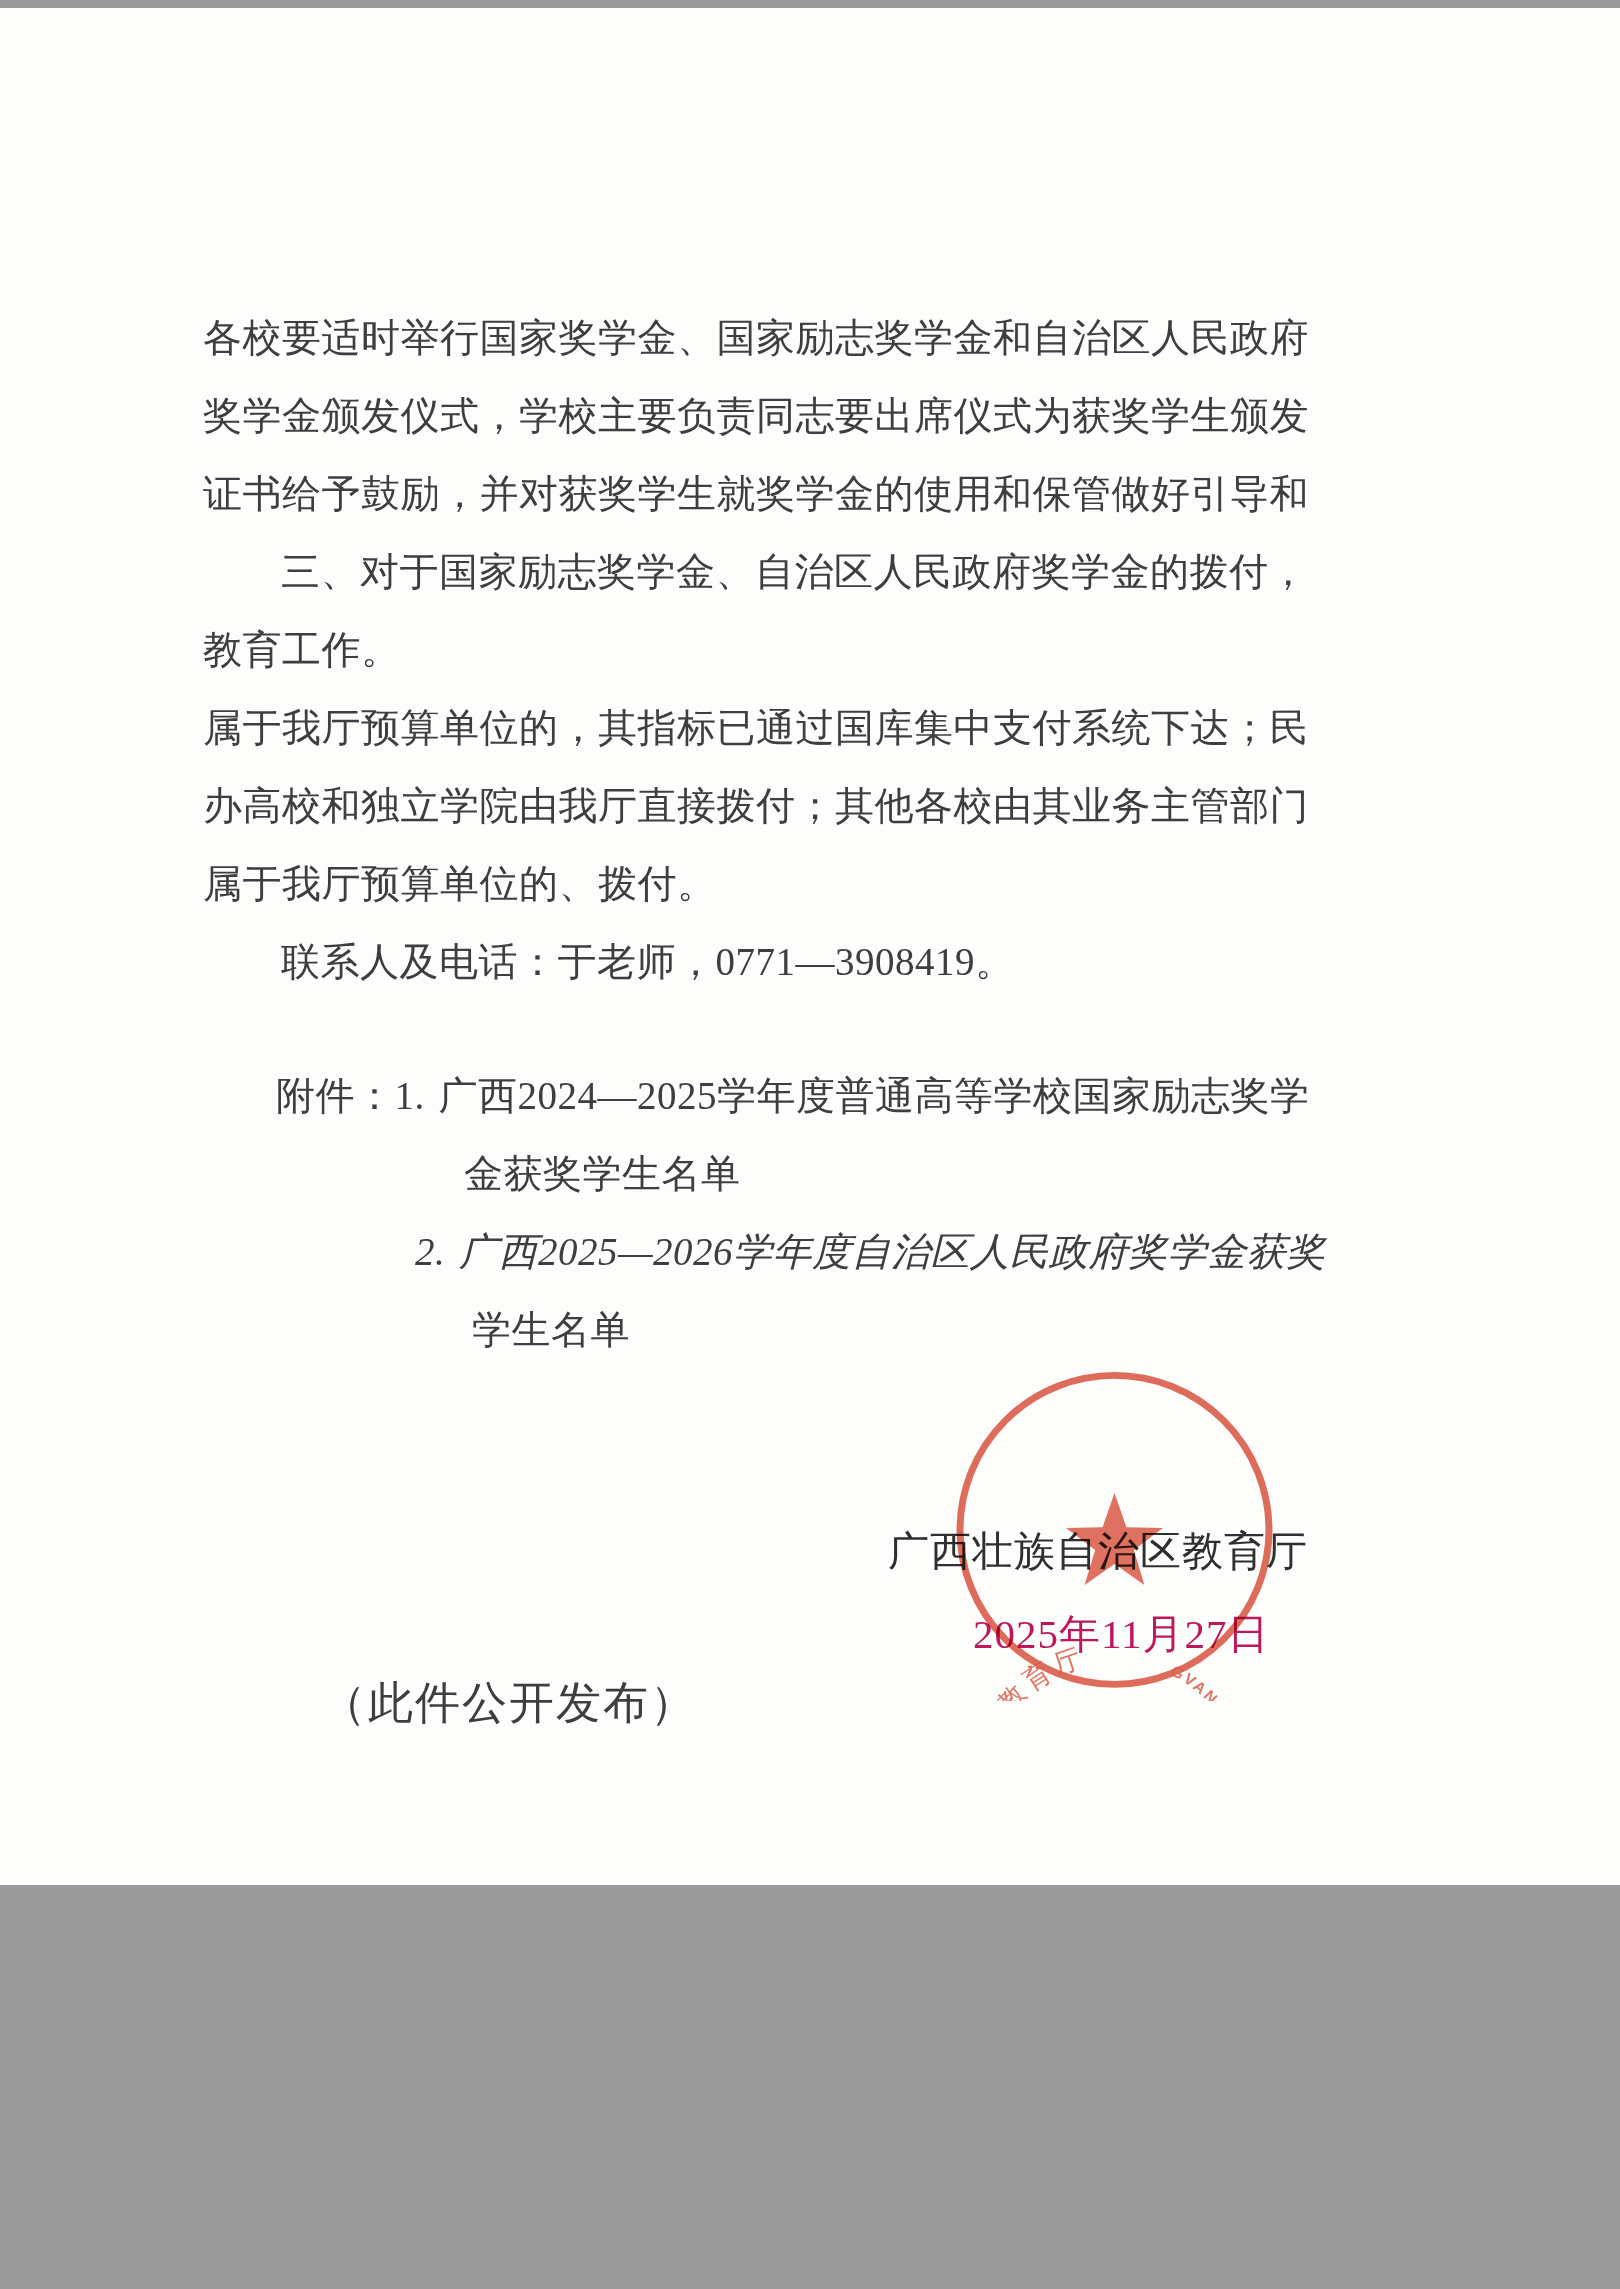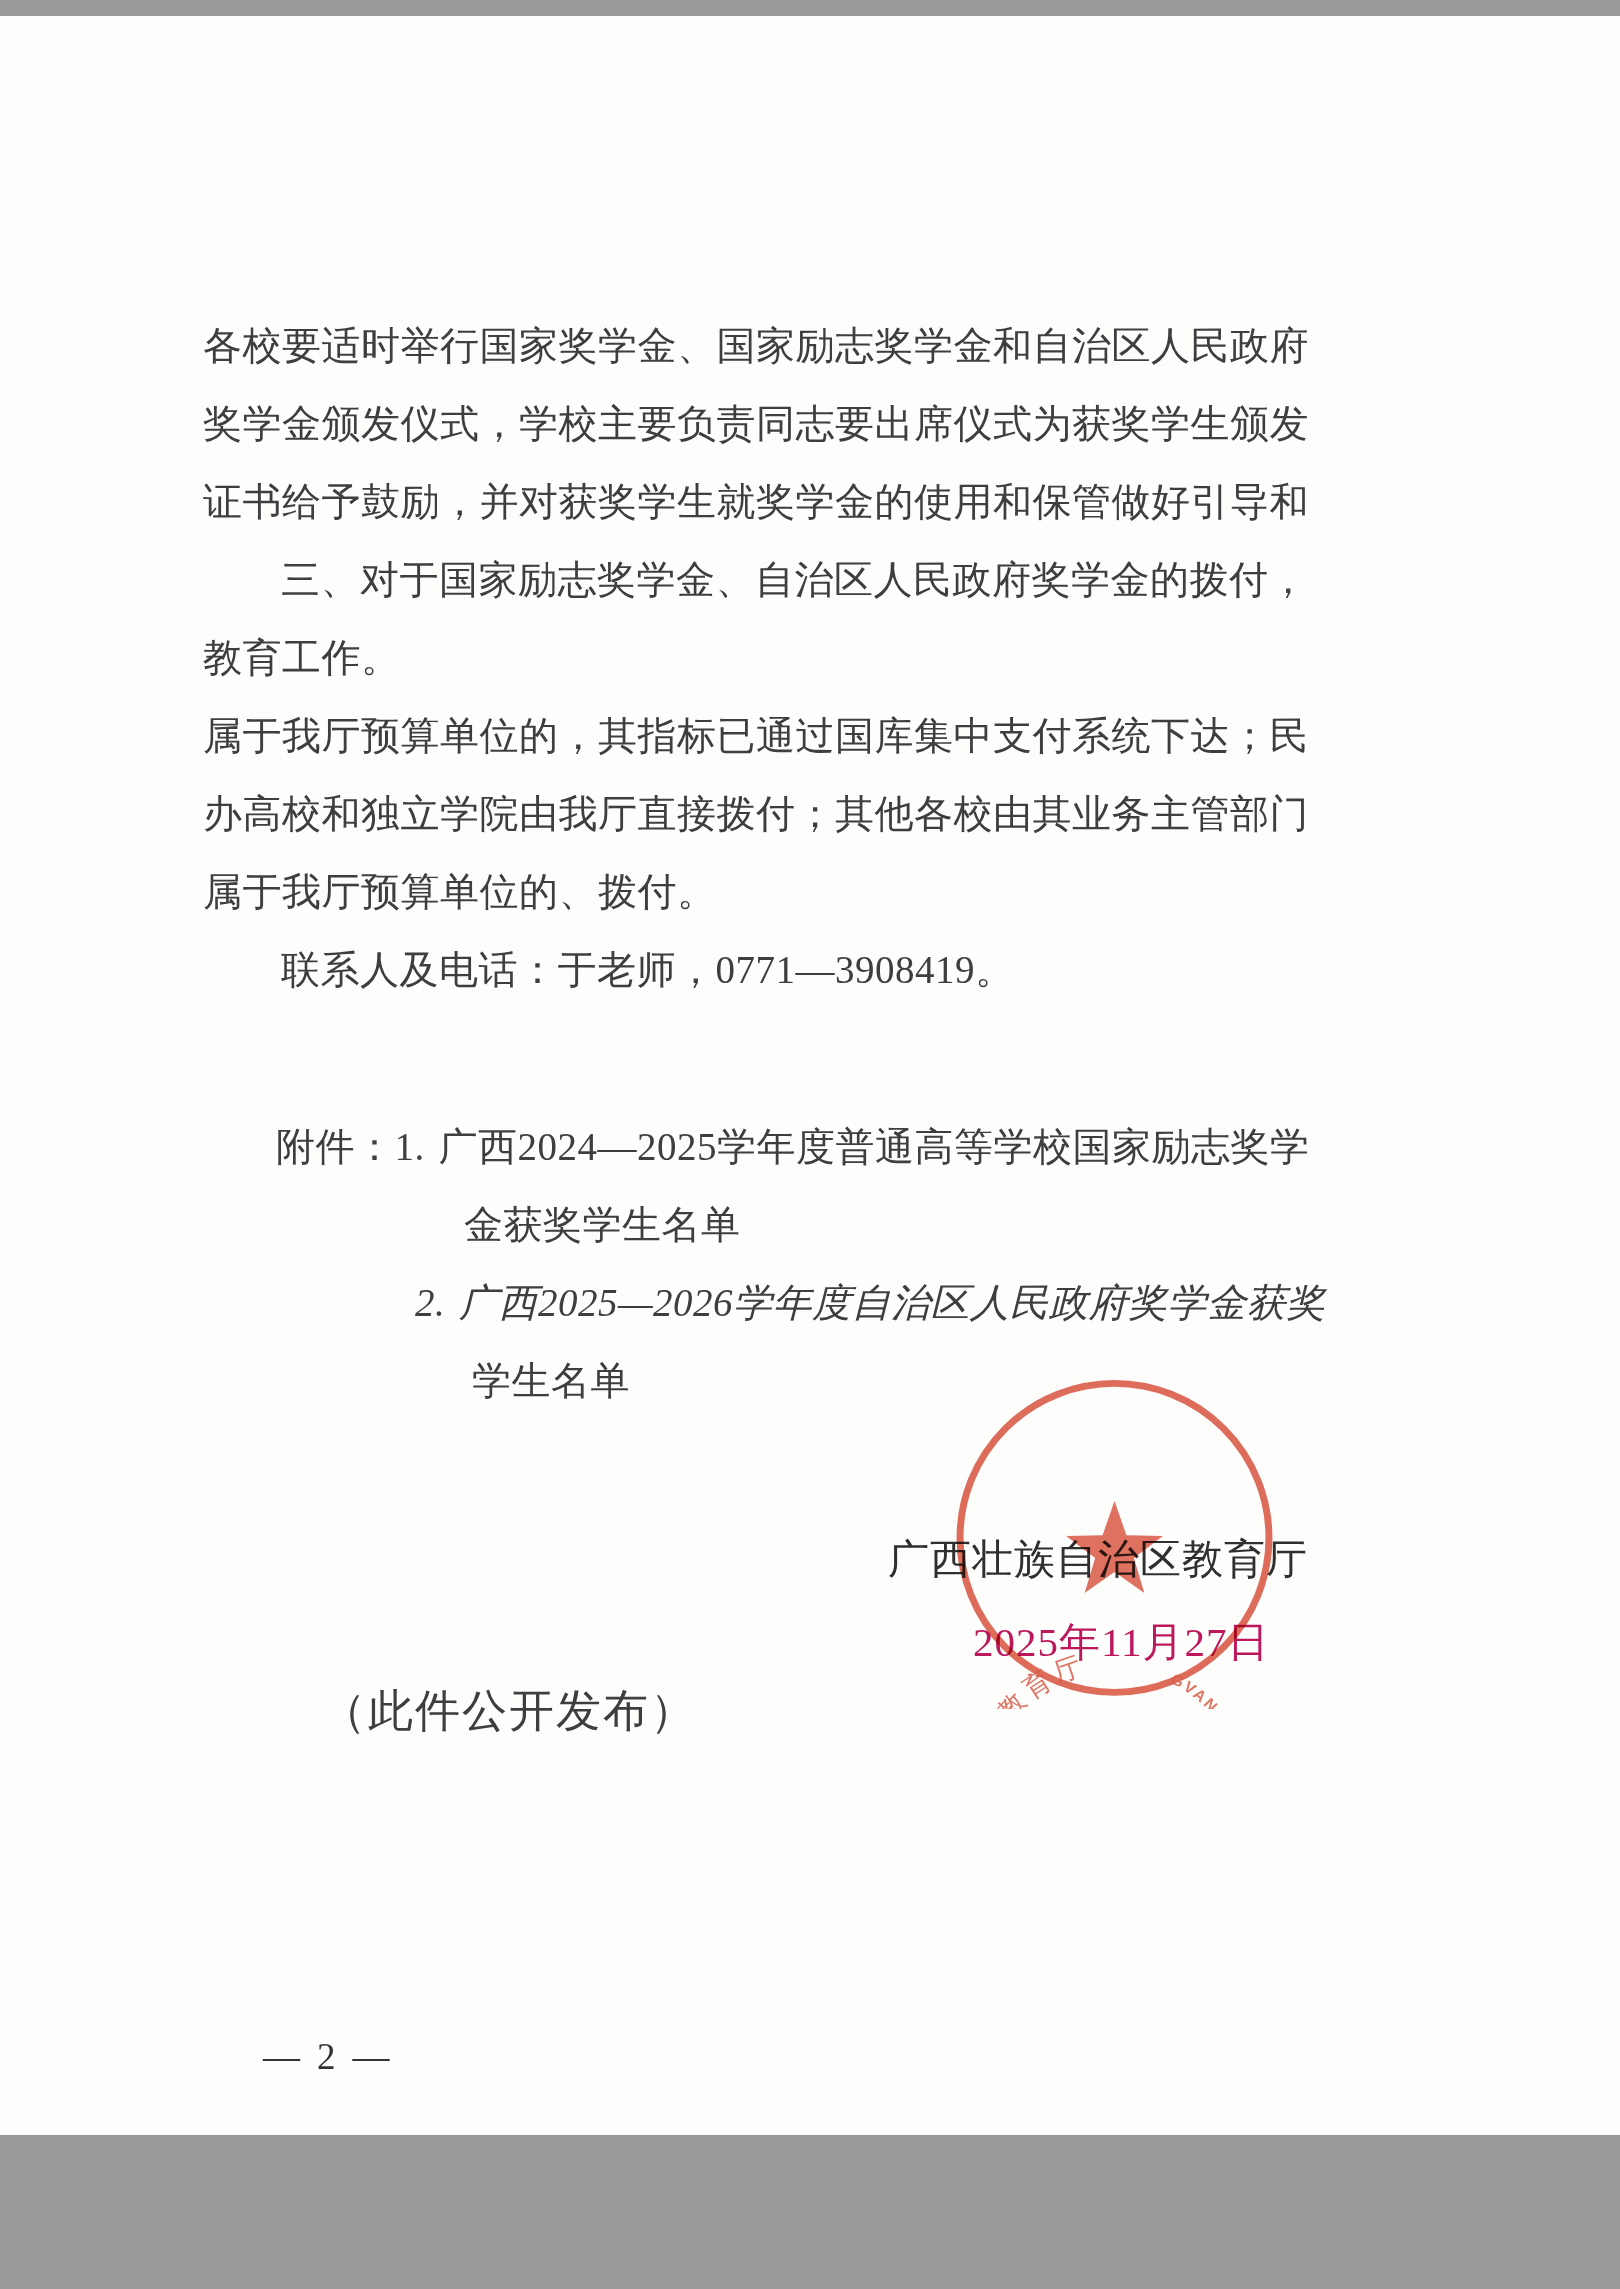--- a/index.html
+++ b/index.html
@@ -1,19 +1,19 @@
 <!DOCTYPE html>
 <html><head>
 <meta charset="utf-8">
 <style>
   html,body{margin:0;padding:0;background:#9a9a9a;}
   .page{
     position:relative;
-    width:1620px;height:2119px;
-    margin:16px auto;
+    width:1620px;height:1877px;
+    margin:8px auto;
     background:#fdfdfc;
     overflow:hidden;
     font-family:"Liberation Serif","DejaVu Serif",serif;
     color:#3e3e3e;
   }
   
   .body-block{
     position:absolute;
     left:203px;top:291px;
     width:1225px;
@@ -22,21 +22,21 @@
     white-space:nowrap;
     height:78px;
     line-height:78px;
     font-size:39px;
     letter-spacing:0.5px;
   }
   .indent{padding-left:78px;}
   
   .attach-block{
     position:absolute;
-    left:276px;top:1092px;
+    left:276px;top:1049px;
     width:1176px;
   }
   .attach-line{white-space:nowrap;height:78px;line-height:78px;font-size:39px;letter-spacing:0.5px;}
   .attach-num{margin-right:13.7px;}
   .attach-cont1{padding-left:188px;}
   .attach-item2{padding-left:139px;font-style:italic;}
   .attach-cont2{padding-left:196px;}
   
   .sig-org{
     position:absolute;left:888px;top:1519px;

